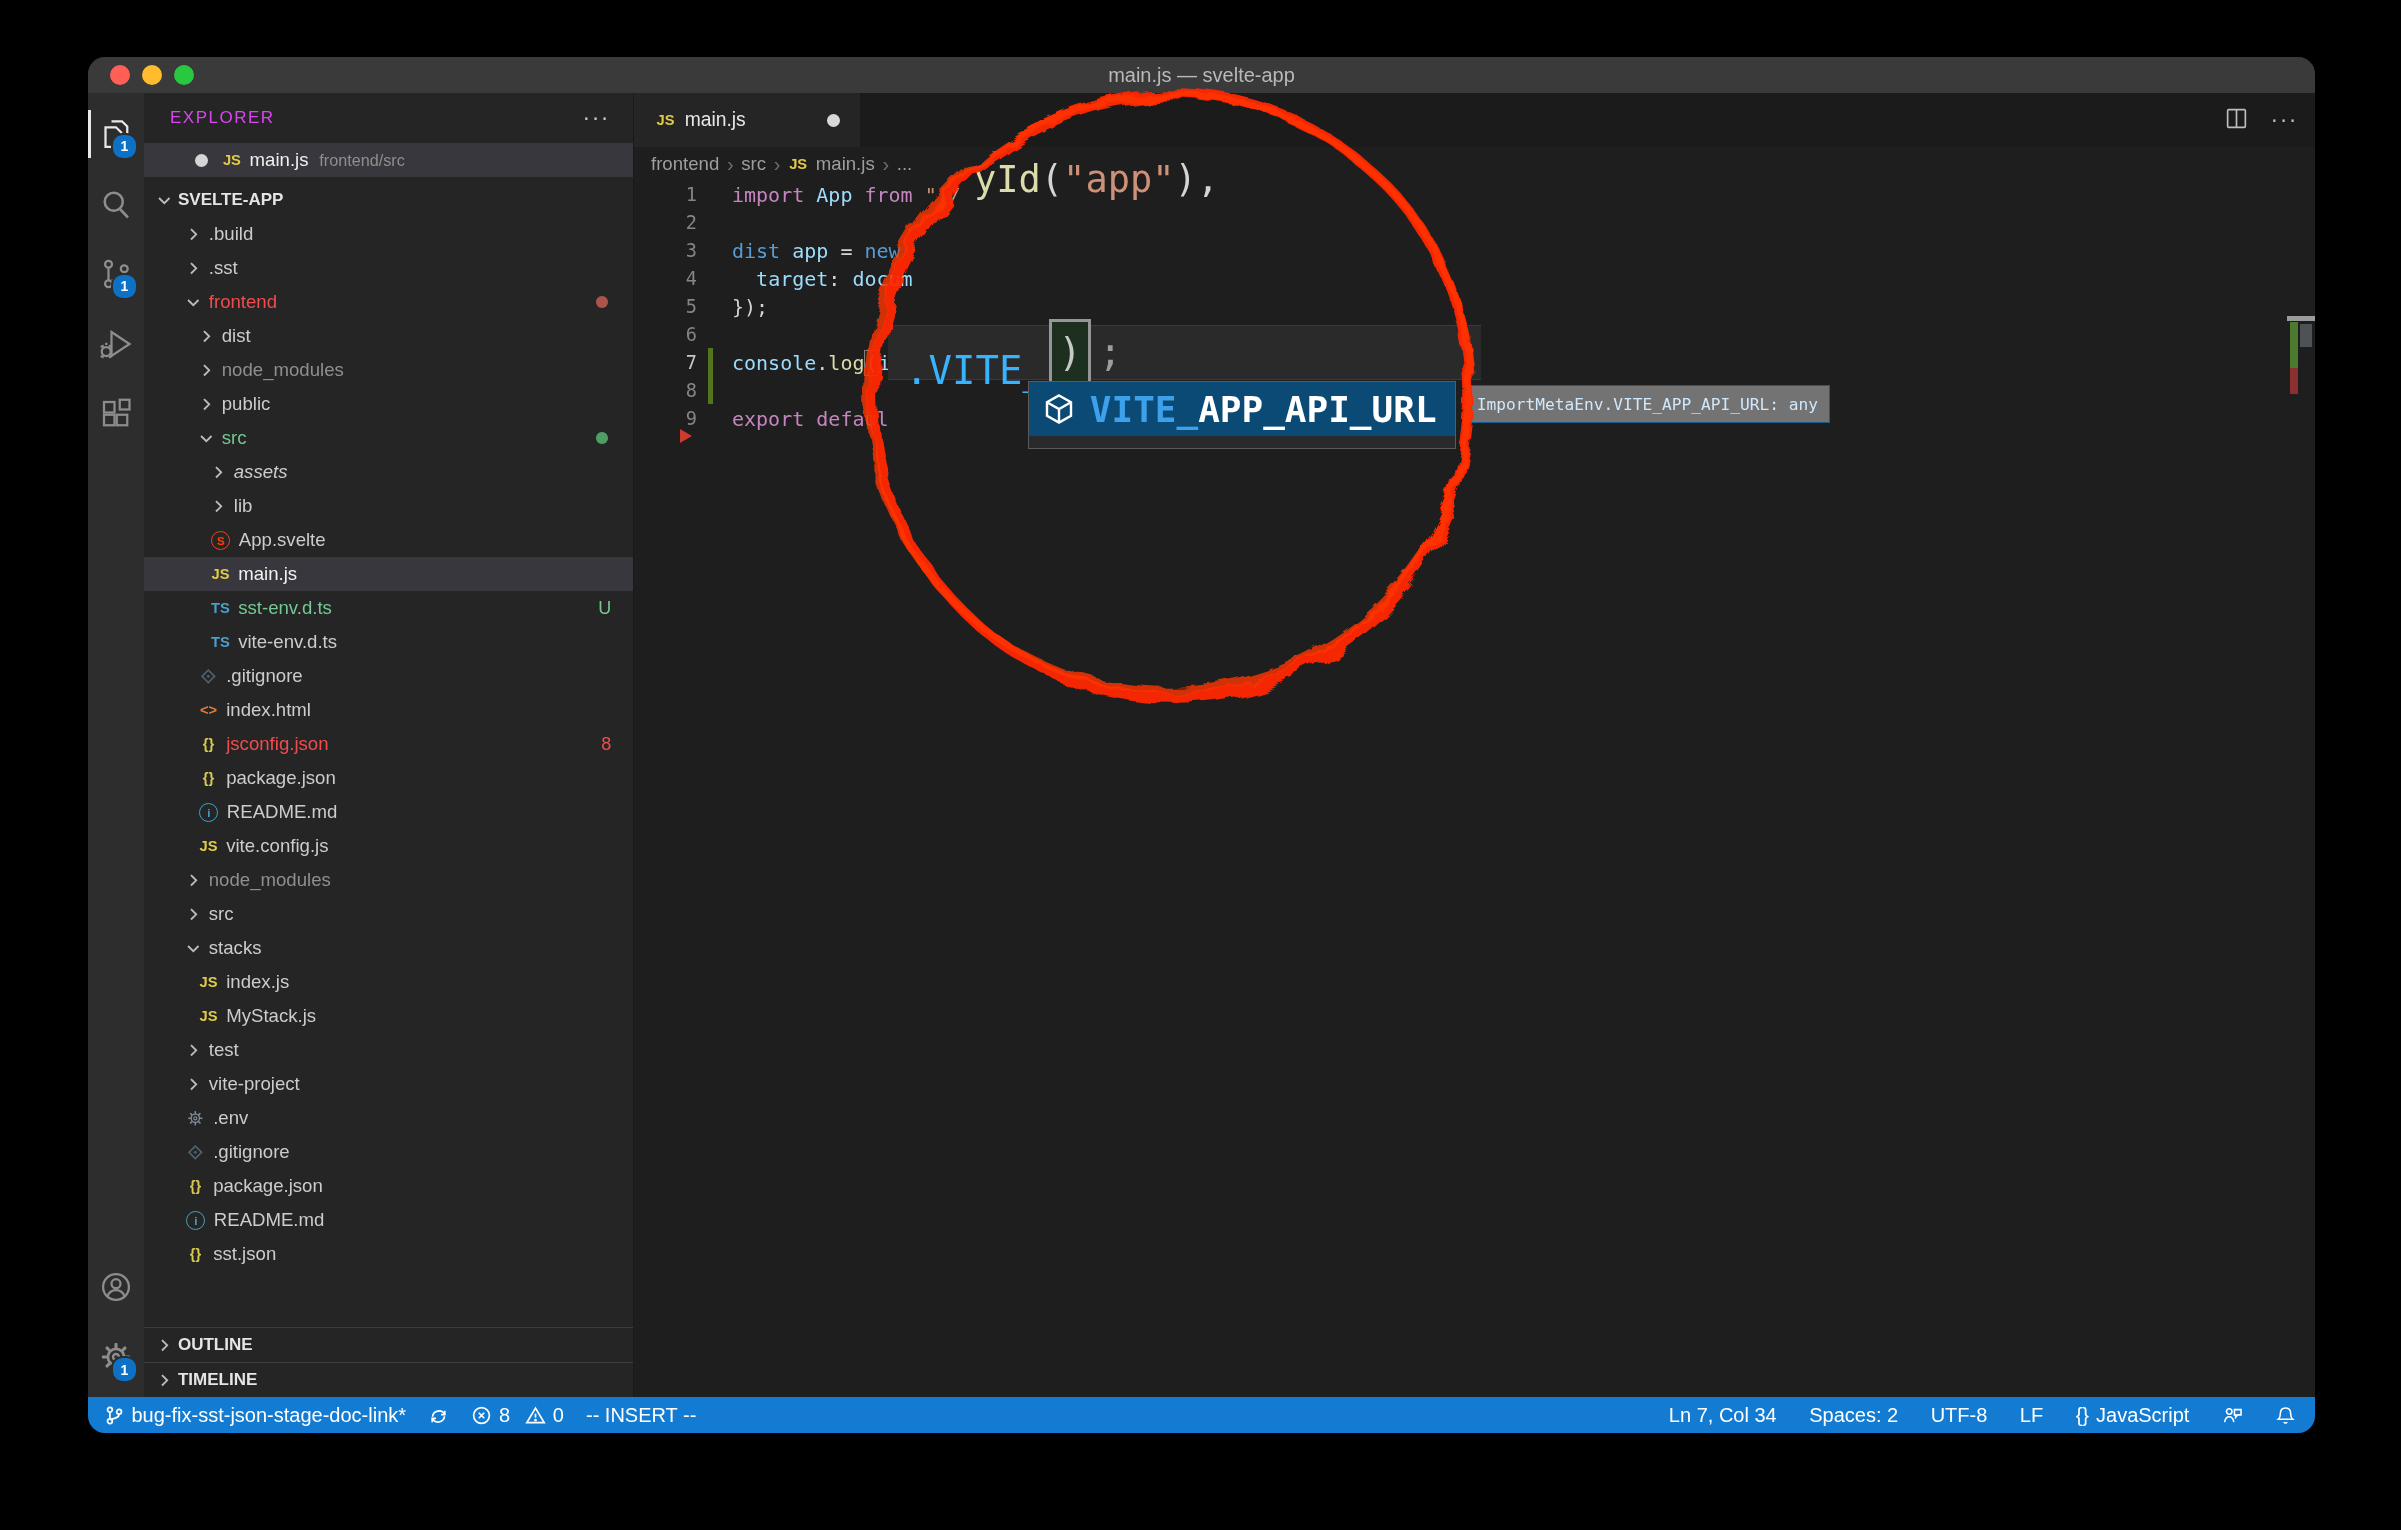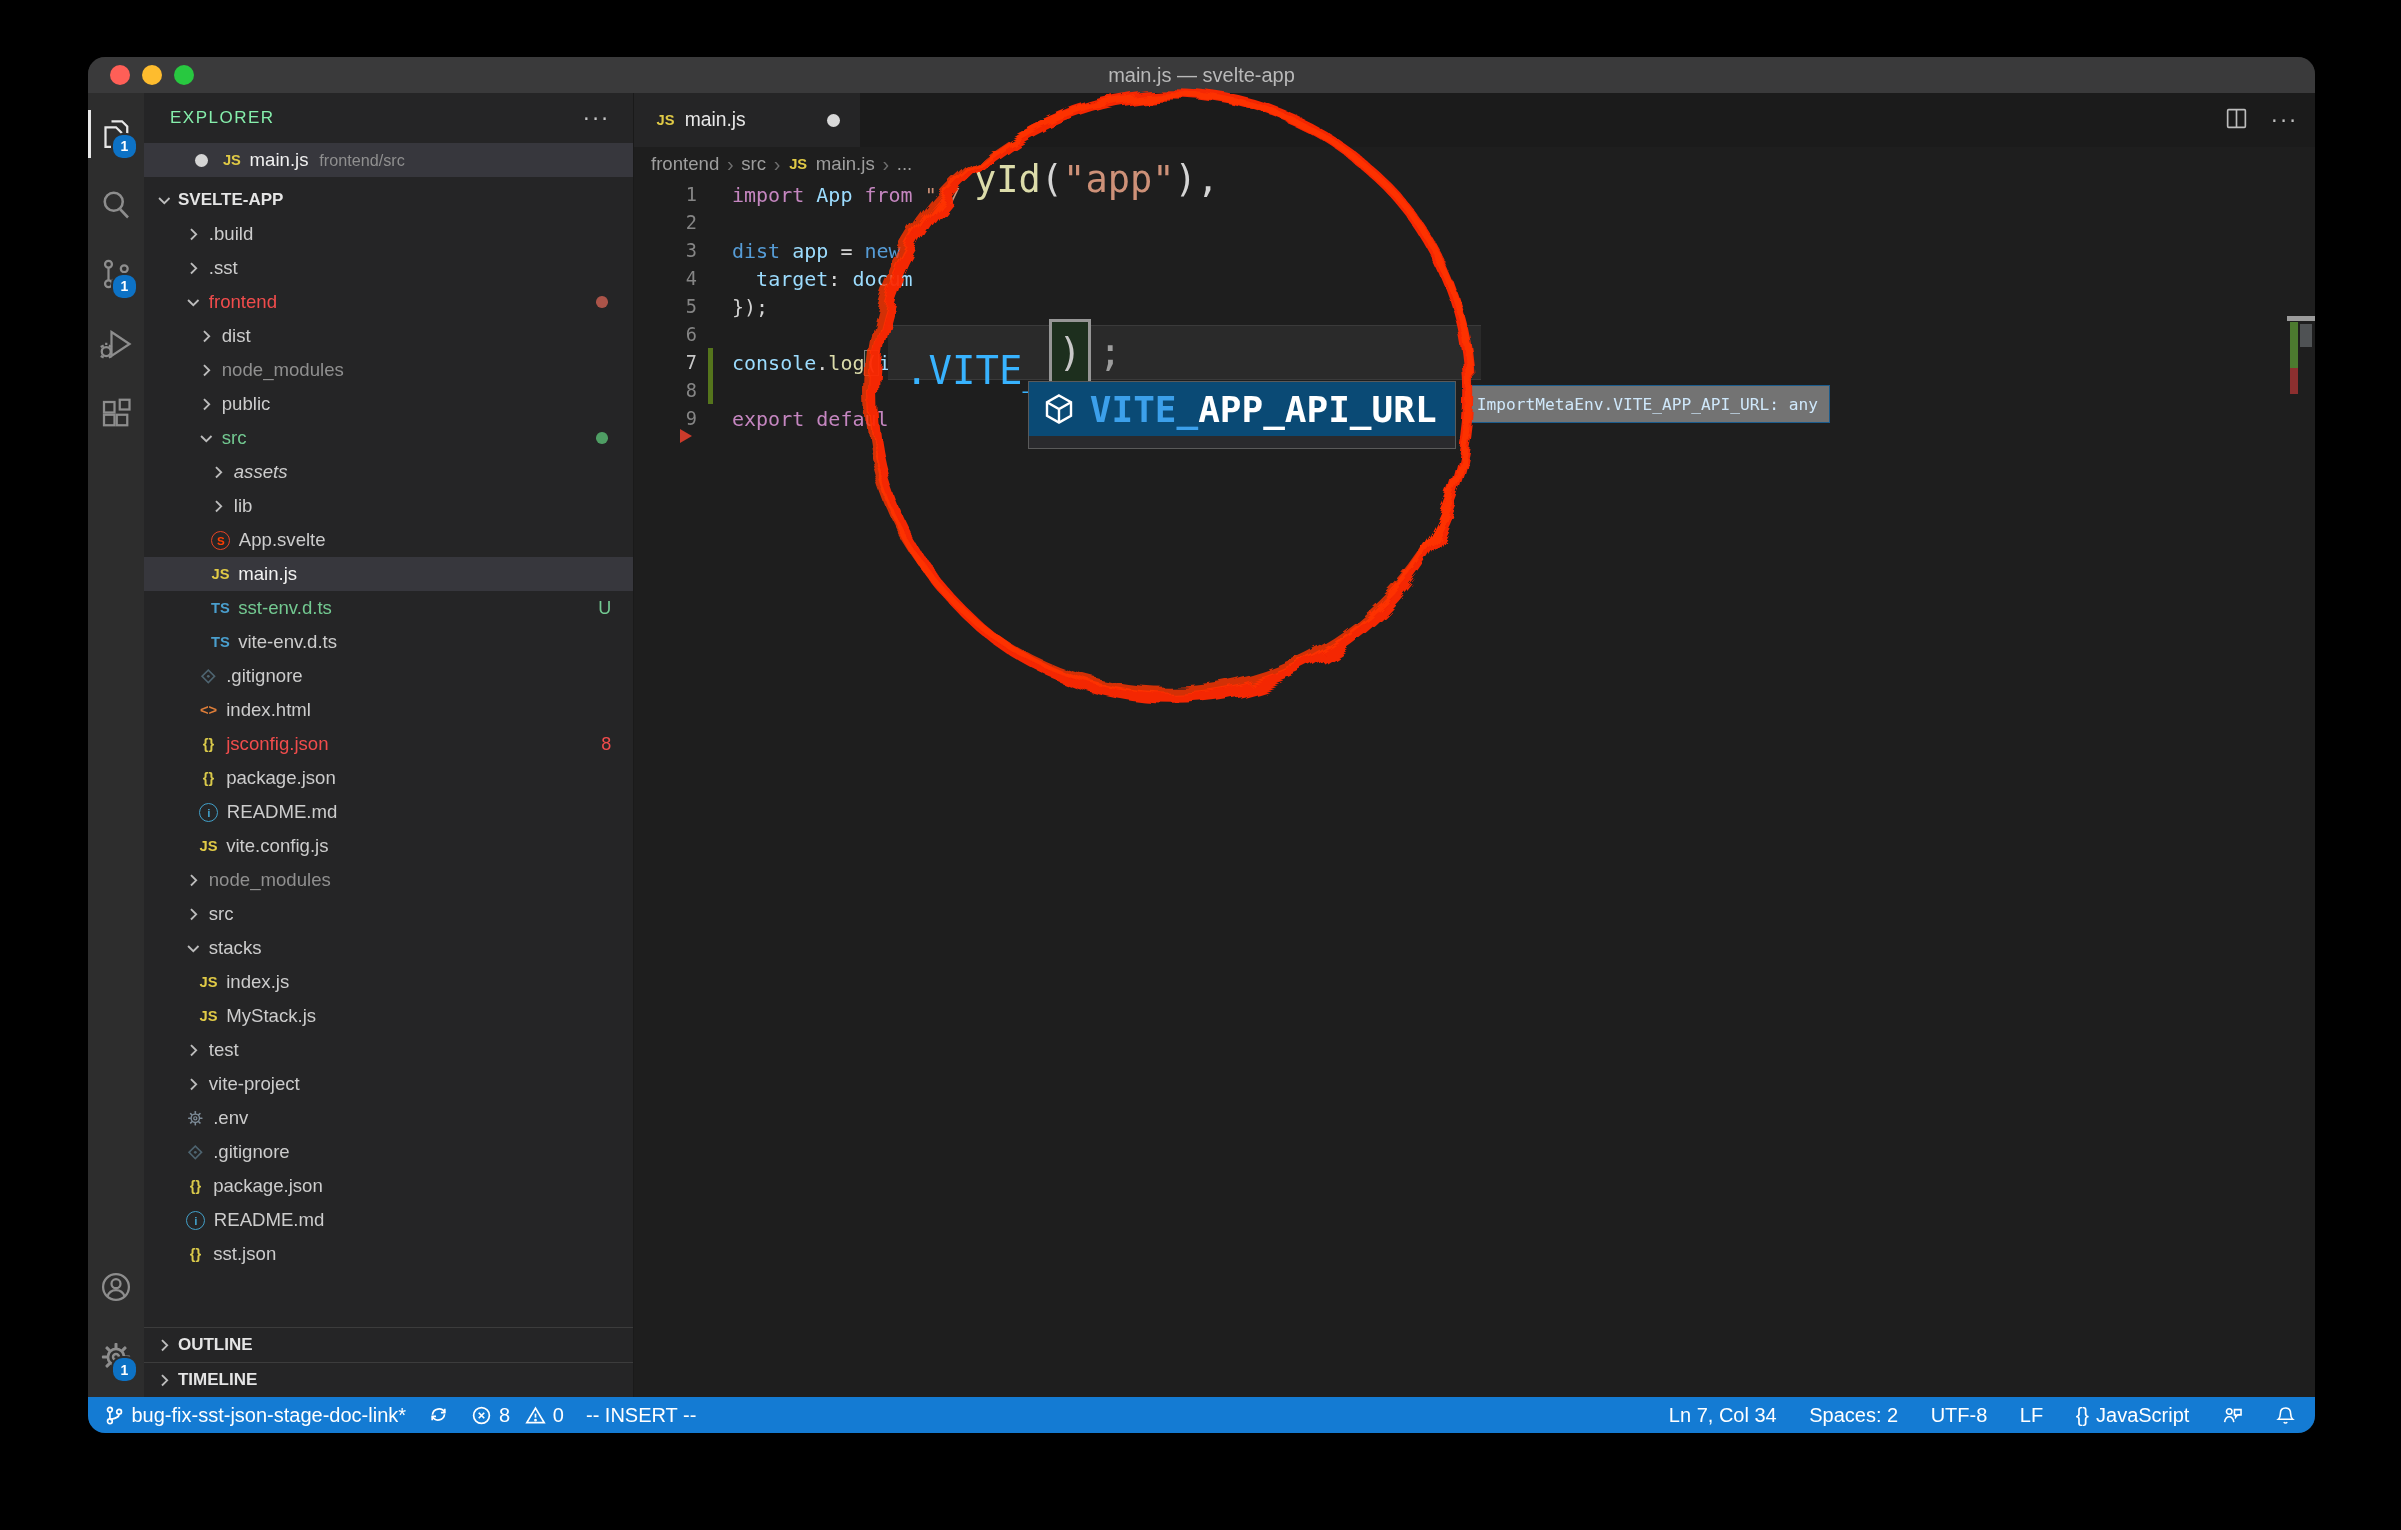--- a/index.html
+++ b/index.html
@@ -18,21 +18,21 @@
   .ab-item{width:56px;height:70px;display:flex;align-items:center;justify-content:center;position:relative;color:#8d8d8d;cursor:pointer;}
   .ab-item.active{color:#e7e7e7;}
   .ab-item.active::before{content:"";position:absolute;left:0;top:10.8px;bottom:10.8px;width:3.1px;background:#e7e7e7;}
   .ab-item svg{width:36px;height:36px;}
   .ab-badge{position:absolute;right:6.2px;bottom:9.3px;min-width:23px;height:23px;border-radius:11.6px;background:#0d72c5;
             color:#fff;font-size:14px;font-weight:bold;display:flex;align-items:center;justify-content:center;border:2.3px solid #2d2d2d;}
   .ab-bottom{position:absolute;bottom:4.6px;left:0;width:56px;display:flex;flex-direction:column;align-items:center;}
   
   .sidebar{width:489px;flex:0 0 489px;background:#252526;color:#cccccc;overflow:hidden;display:flex;flex-direction:column;}
   .sb-header{height:50px;flex:0 0 50px;display:flex;align-items:center;padding:0 23px 0 26px;}
-  .sb-title{font-size:17px;letter-spacing:1.5px;color:#86efac;}
+  .sb-title{font-size:17px;letter-spacing:1.5px;color:#d946ef;}
   .sb-more{margin-left:auto;font-size:23px;color:#c5c5c5;letter-spacing:1.5px;cursor:pointer;line-height:7.7px;}
   .sect{height:34px;display:flex;align-items:center;padding-left:10.8px;font-weight:bold;font-size:17px;color:#e5e5e5;cursor:pointer;}
   .sect .tchev{margin-right:4.6px;}
   .oe-badge{margin-left:10.8px;background:#4d4d50;color:#d8d8d8;font-weight:normal;font-size:15.5px;border-radius:15.5px;padding:2.3px 9.3px;}
   .oe-row{height:34px;background:#37373d;display:flex;align-items:center;padding-left:51px;cursor:pointer;}
   .mod-dot{width:13px;height:13px;border-radius:50%;background:#d5d5d5;margin-right:12.4px;flex:0 0 13px;}
   .oe-name{color:#f0f0f0;font-size:18.6px;}
   .oe-path{color:#8f8f8f;font-size:16.2px;margin-left:10.8px;}
   .root-hdr{margin-top:6.2px;text-align:right;}
   .tree{flex:0 0 auto;}
@@ -89,21 +89,21 @@
   .suggest-row svg{width:36px;height:36px;flex:0 0 36px;margin-right:12.4px;}
   .sg-match{font:bold 36px "DejaVu Sans Mono",monospace;color:#3ca0eb;}
   .sg-rest{font:bold 36px "DejaVu Sans Mono",monospace;color:#ffffff;}
   .suggest-rest{height:12.4px;background:#2a2a2d;}
   .sg-detail{position:absolute;left:831px;top:292px;height:36px;z-index:12;background:#737373;border:0.8px solid #1b5c8d;
              display:flex;align-items:center;padding:0 10.8px;font:16.2px "DejaVu Sans Mono",monospace;color:#cfe8fb;white-space:pre;}
   
   .statusbar{height:36px;flex:0 0 36px;background:#147bd3;color:#fff;display:flex;align-items:center;font-size:20px;padding:0 18.6px 0 15.5px;}
   .sb-item{display:flex;align-items:center;gap:7px;cursor:pointer;white-space:nowrap;}
   .sb-item svg{width:21px;height:21px;}
-  .sb-left{display:flex;align-items:flex-start;gap:22px;}
+  .sb-left{display:flex;align-items:flex-end;gap:22px;}
   .sb-right{margin-left:auto;display:flex;align-items:center;gap:32.5px;}
   .annotation{position:absolute;left:0;top:0;z-index:50;pointer-events:none;}
 </style>
 </head>
 <body>
 
 <div class="window">
 
   <div class="titlebar">
     <div class="lights">

